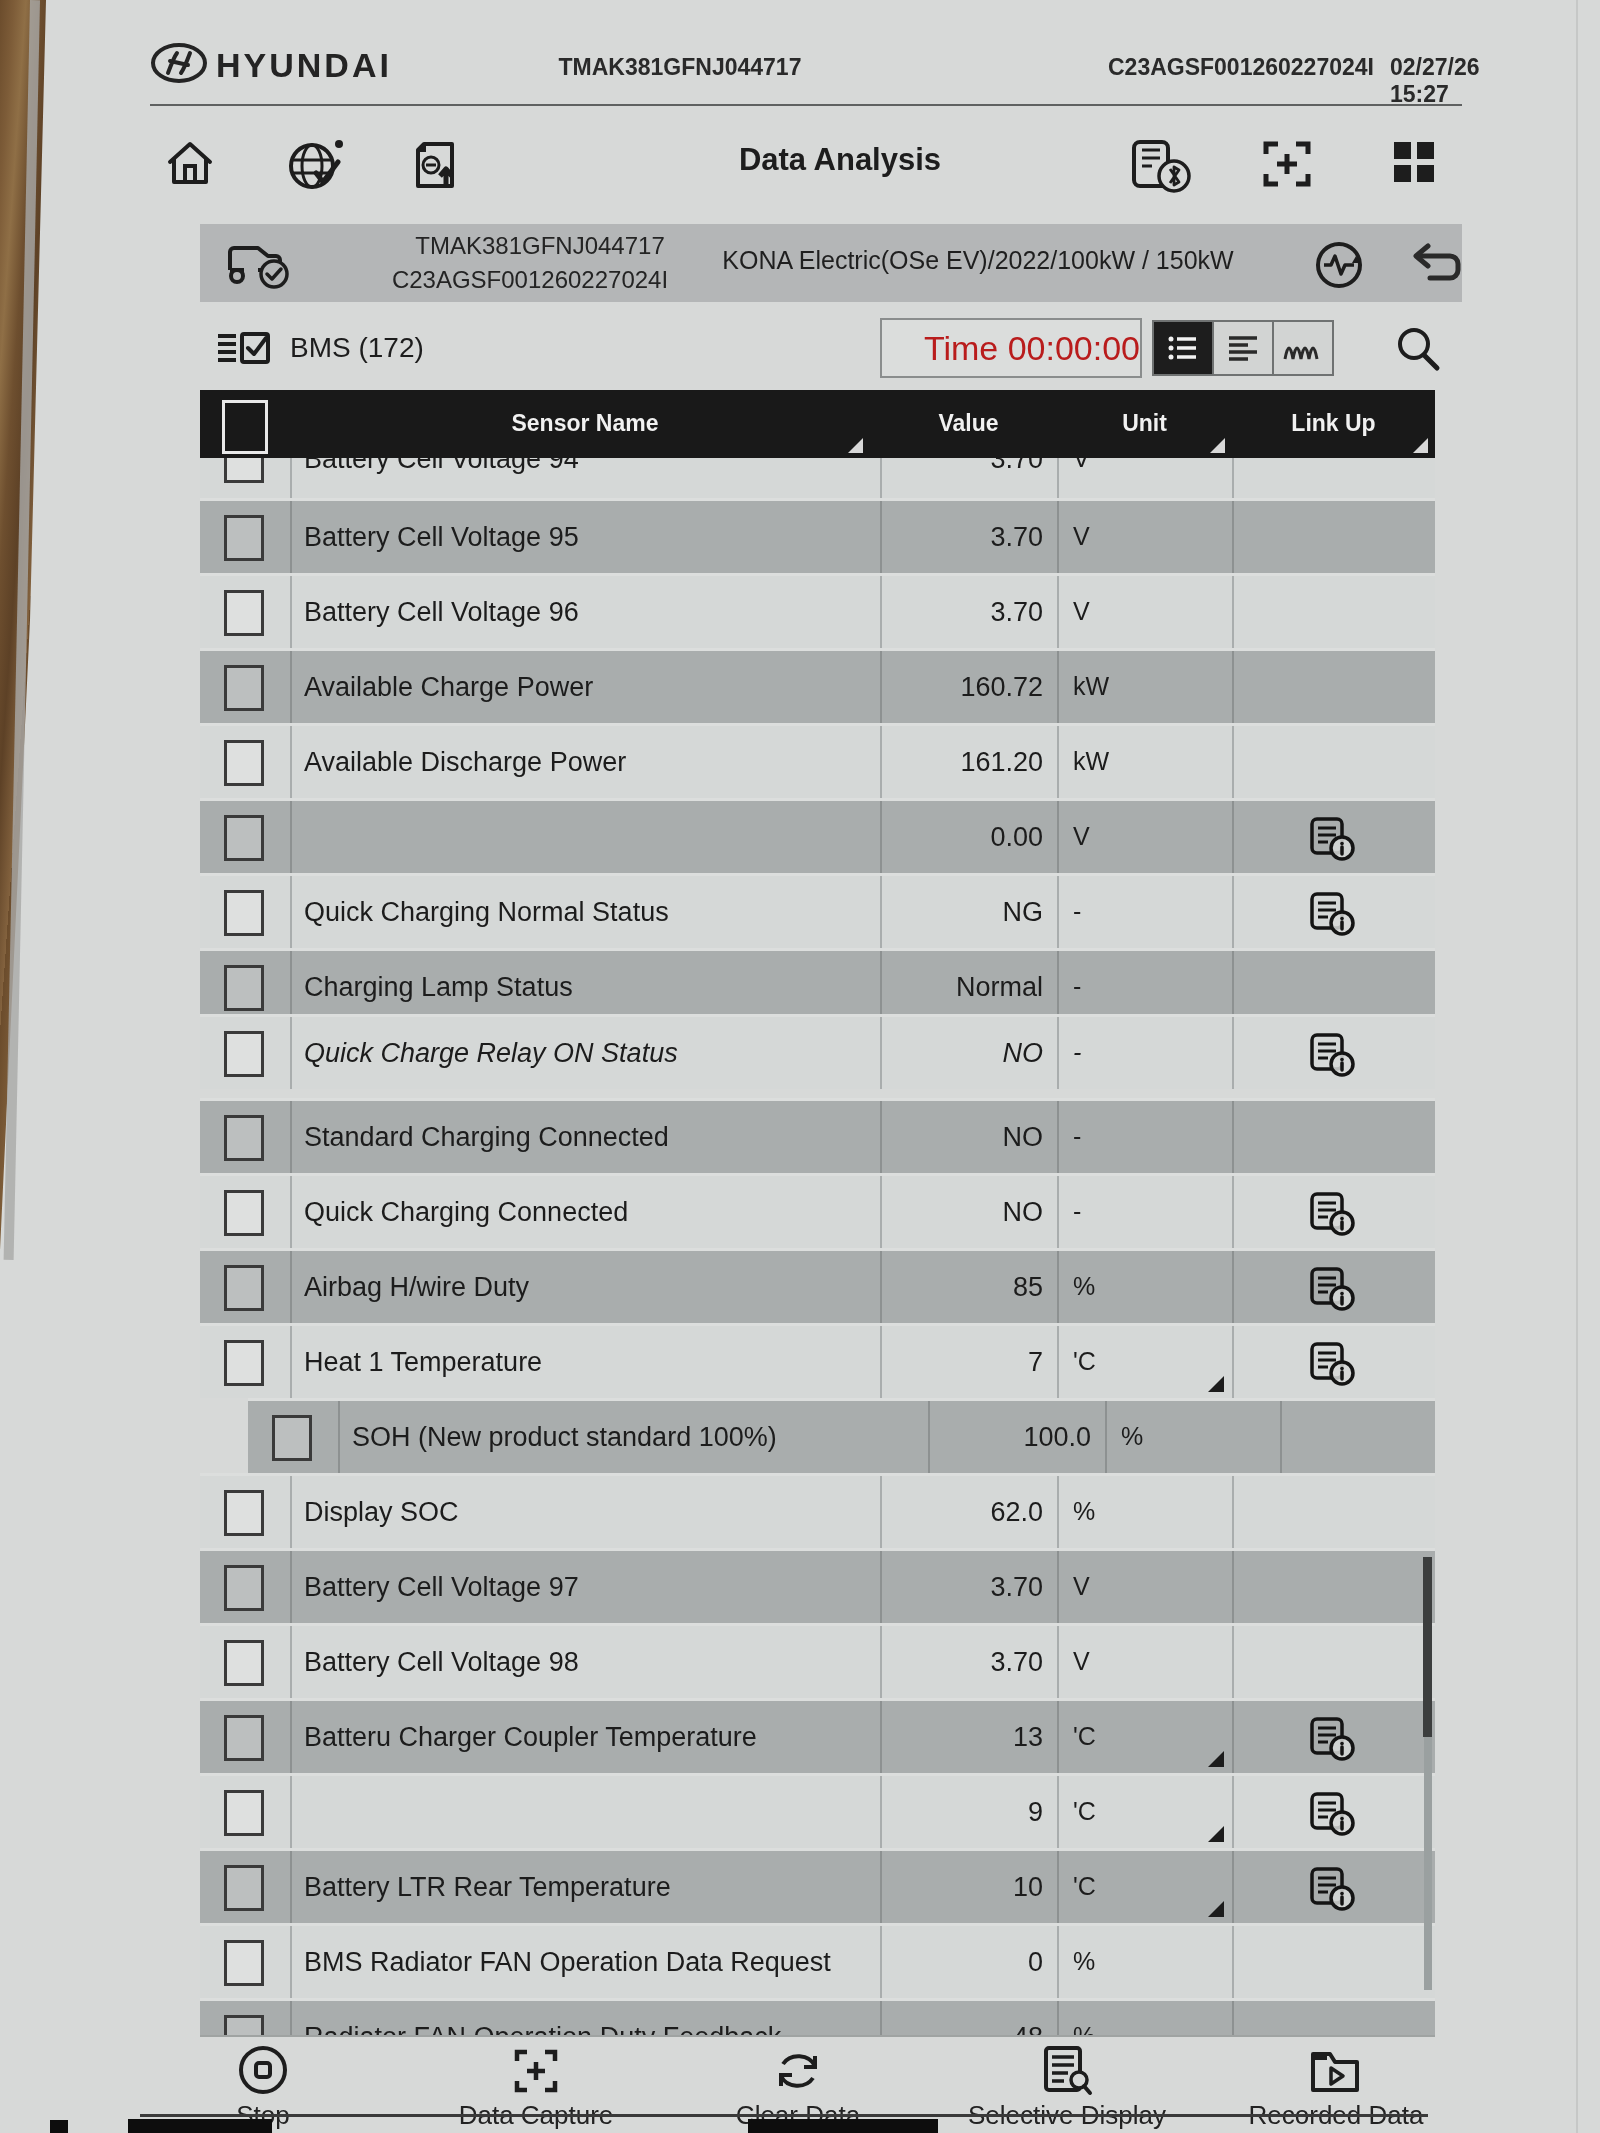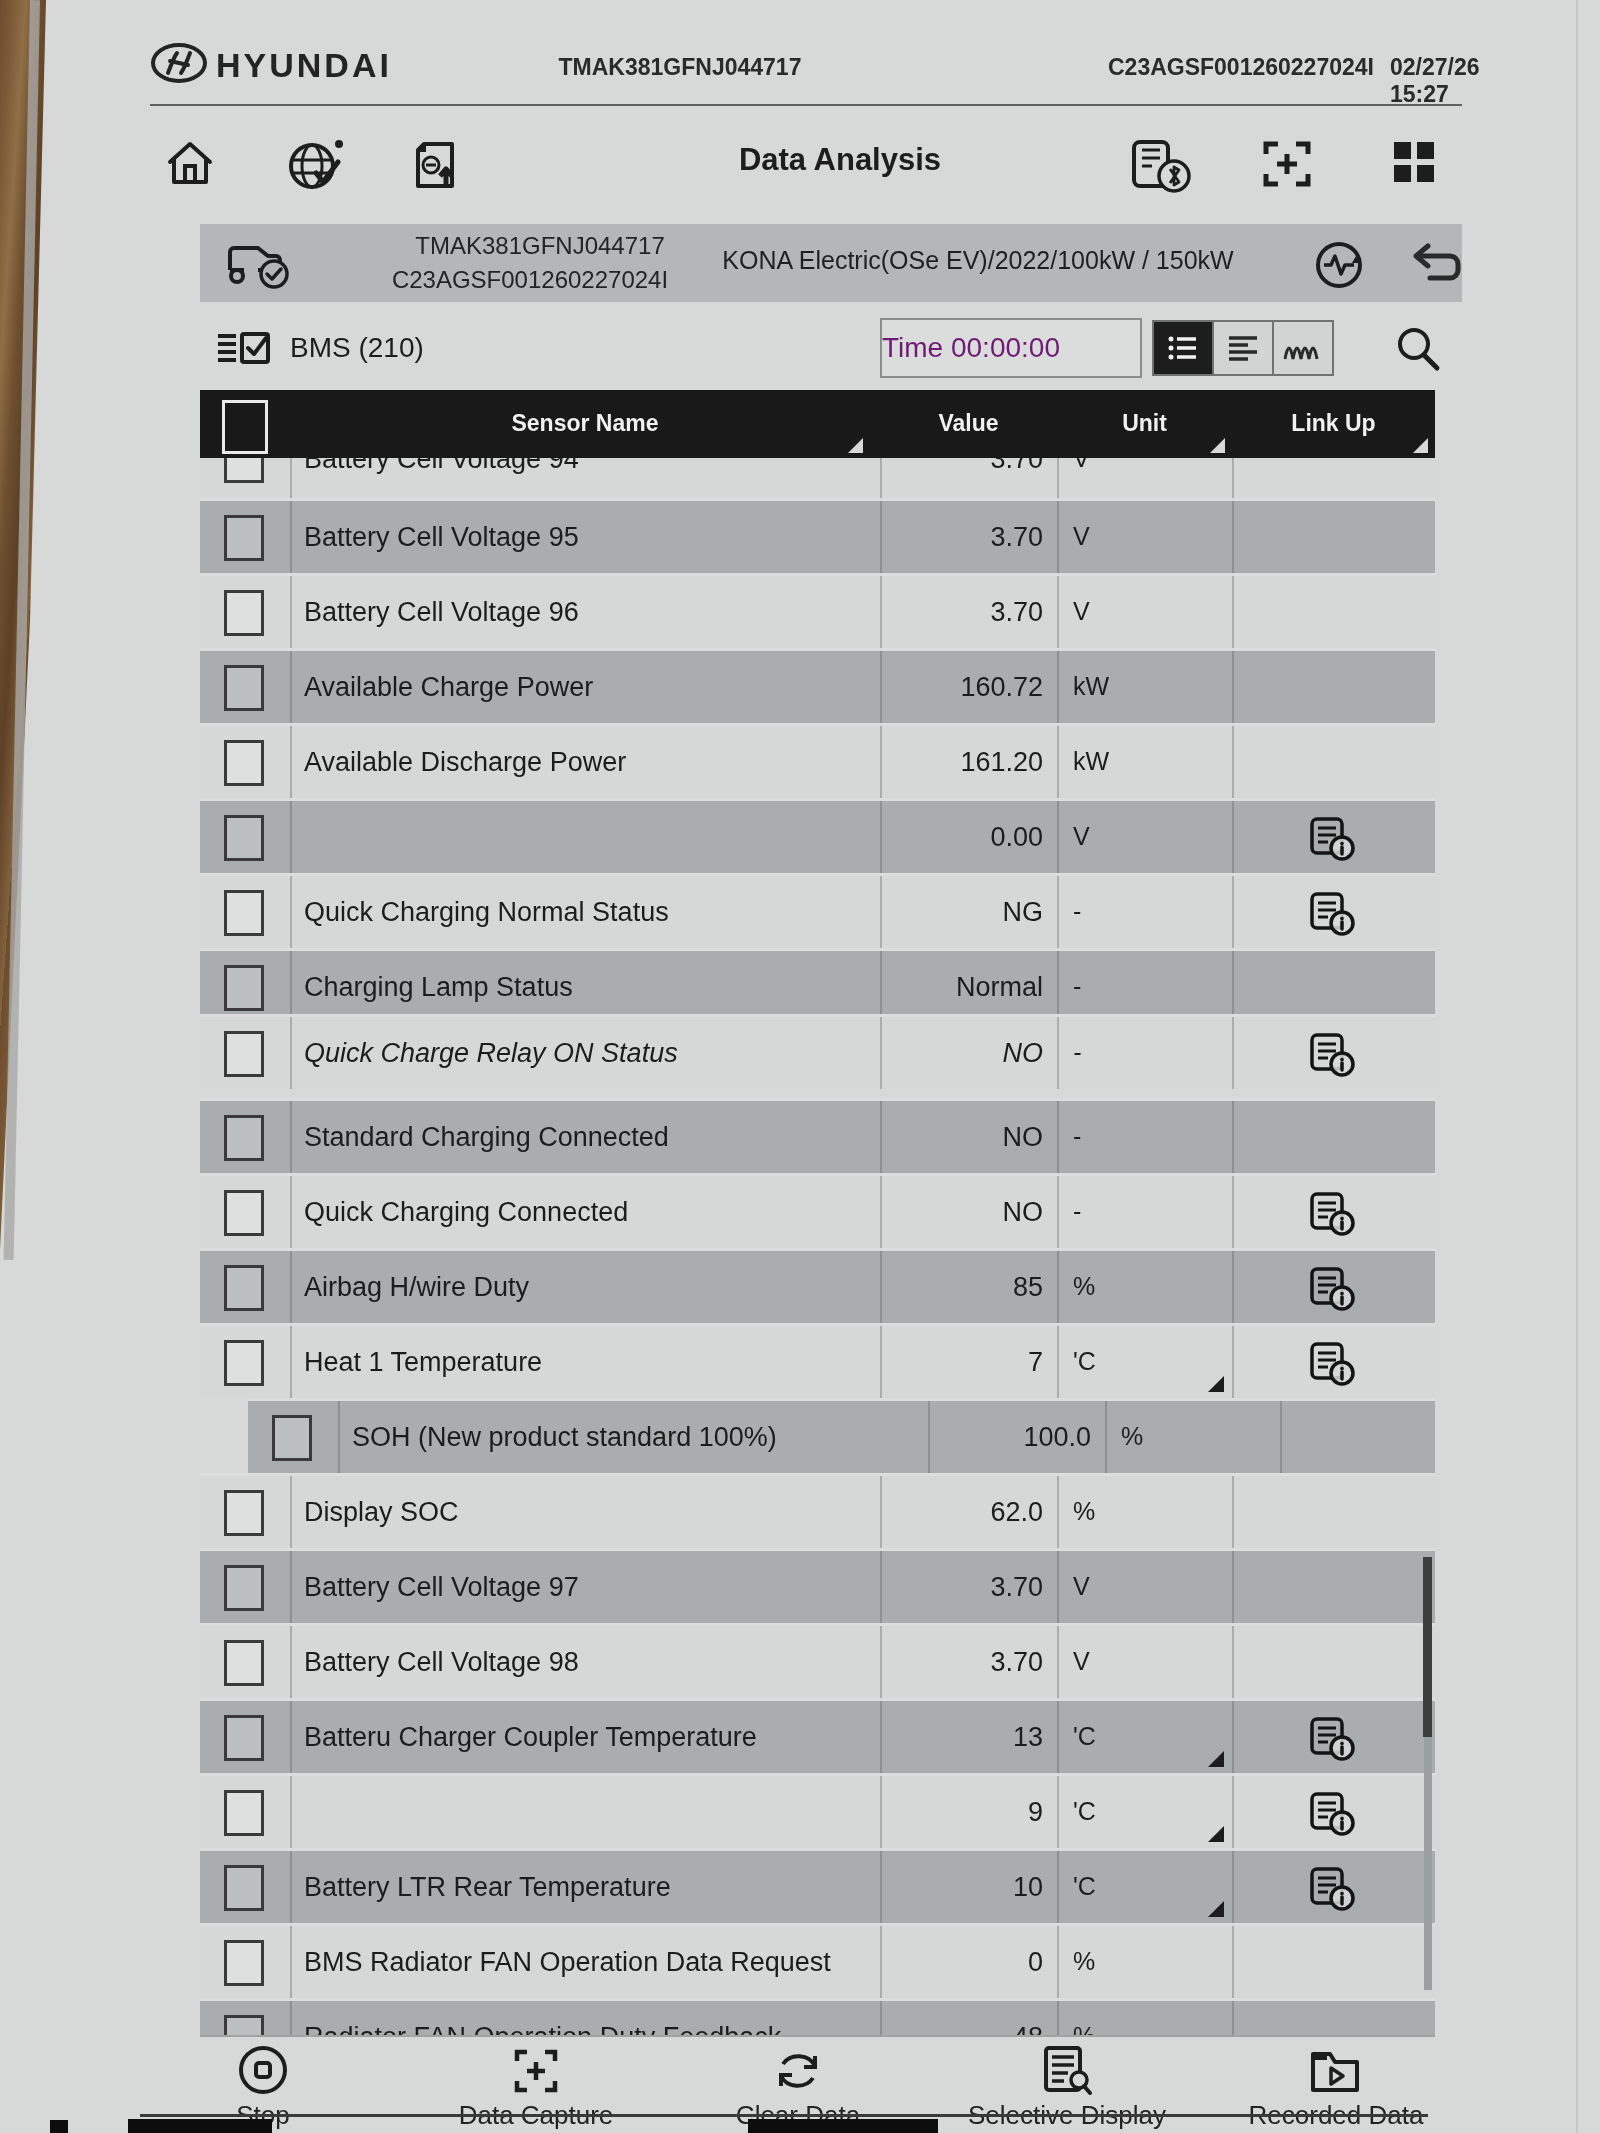--- a/index.html
+++ b/index.html
@@ -39,21 +39,21 @@
   .vbar{position:absolute;top:224px;left:200px;width:1262px;height:78px;background:#b4b6b7;}
   .vbar .vin1{position:absolute;left:140px;top:8px;width:400px;text-align:center;font-size:24px;color:#242424;}
   .vbar .vin2{position:absolute;left:130px;top:42px;width:400px;text-align:center;font-size:24px;color:#242424;}
   .vbar .model{position:absolute;left:448px;top:22px;width:660px;text-align:center;font-size:25px;color:#1f1f1f;}
   .vbar .ic{position:absolute;top:12px;}
 
   
   .bmsbar{position:absolute;top:316px;left:200px;width:1262px;height:68px;}
   .bms-label{position:absolute;left:90px;top:16px;font-size:28px;color:#1d1d1d;}
   .timebox{position:absolute;left:680px;top:2px;width:258px;height:56px;border:2px solid #8a8d8d;background:#dbdddc;
-    text-align:left;line-height:56px;font-size:28px;color:#701a75;}
+    text-align:right;line-height:56px;font-size:34px;color:#b91c1c;}
   .seg{position:absolute;left:952px;top:4px;height:52px;display:flex;border:2px solid #6f7272;background:#d2d4d3;}
   .seg .sbtn{width:58px;height:52px;display:flex;align-items:center;justify-content:center;border-right:2px solid #6f7272;}
   .seg .sbtn:last-child{border-right:none;}
   .seg .active{background:#1d1d1d;}
   .searchbtn{position:absolute;left:1192px;top:6px;}
 
   
   .thead{position:absolute;top:390px;left:200px;width:1235px;height:68px;background:#191919;}
   .thead .hcb{position:absolute;left:22px;top:10px;width:40px;height:48px;border:3px solid #e9e9e9;background:transparent;}
   .hcell{position:absolute;top:20px;font-size:23px;font-weight:bold;color:#f1f1f1;text-align:center;}
@@ -184,21 +184,21 @@
 </div>
 
 <div class="bmsbar">
   <span style="position:absolute;left:14px;top:8px">
     <svg width="58" height="50" viewBox="0 0 58 50">
         <path d="M4 12 H22 M4 20 H22 M4 28 H22 M4 36 H22" stroke="#1d1d1d" stroke-width="4"></path>
         <rect x="28" y="10" width="26" height="28" fill="none" stroke="#1d1d1d" stroke-width="4" rx="2"></rect>
         <path d="M34 24 L40 30 L52 14" fill="none" stroke="#1d1d1d" stroke-width="4" stroke-linecap="round" stroke-linejoin="round"></path>
       </svg>
   </span>
-  <span class="bms-label">BMS (210)</span>
+  <span class="bms-label">BMS (172)</span>
   <div class="timebox">Time 00:00:00</div>
   <div class="seg">
     <div class="sbtn active">
       <svg width="34" height="30" viewBox="0 0 34 30">
           <circle cx="5" cy="6" r="2.5" fill="#f2f2f2"></circle>
           <circle cx="5" cy="15" r="2.5" fill="#f2f2f2"></circle>
           <circle cx="5" cy="24" r="2.5" fill="#f2f2f2"></circle>
           <path d="M11 6 H30 M11 15 H30 M11 24 H30" stroke="#f2f2f2" stroke-width="3.5"></path>
         </svg>
     </div>

